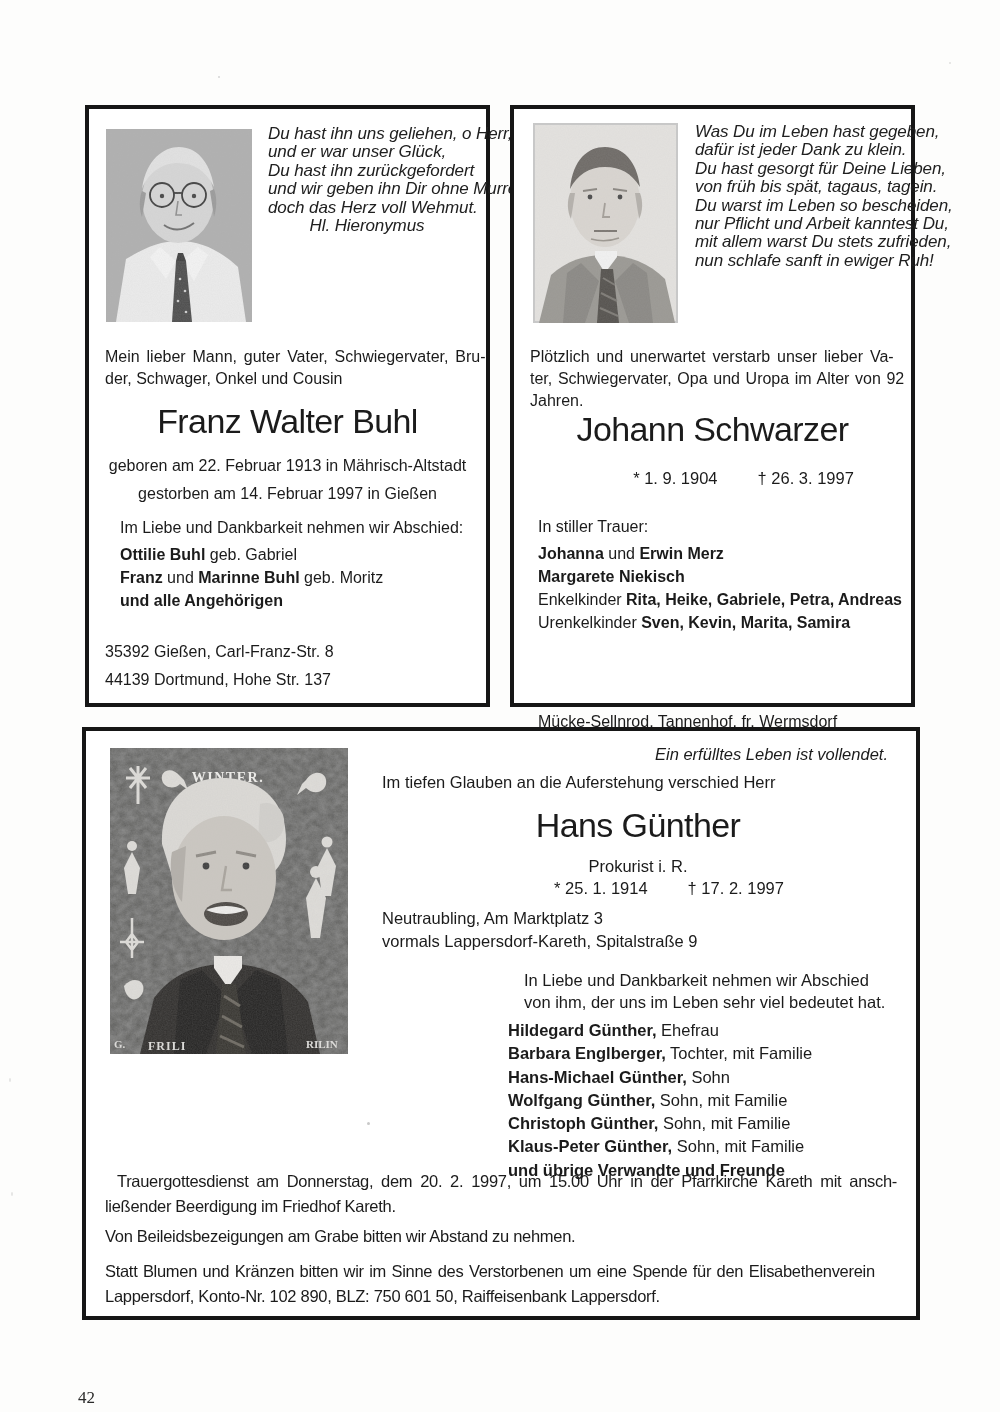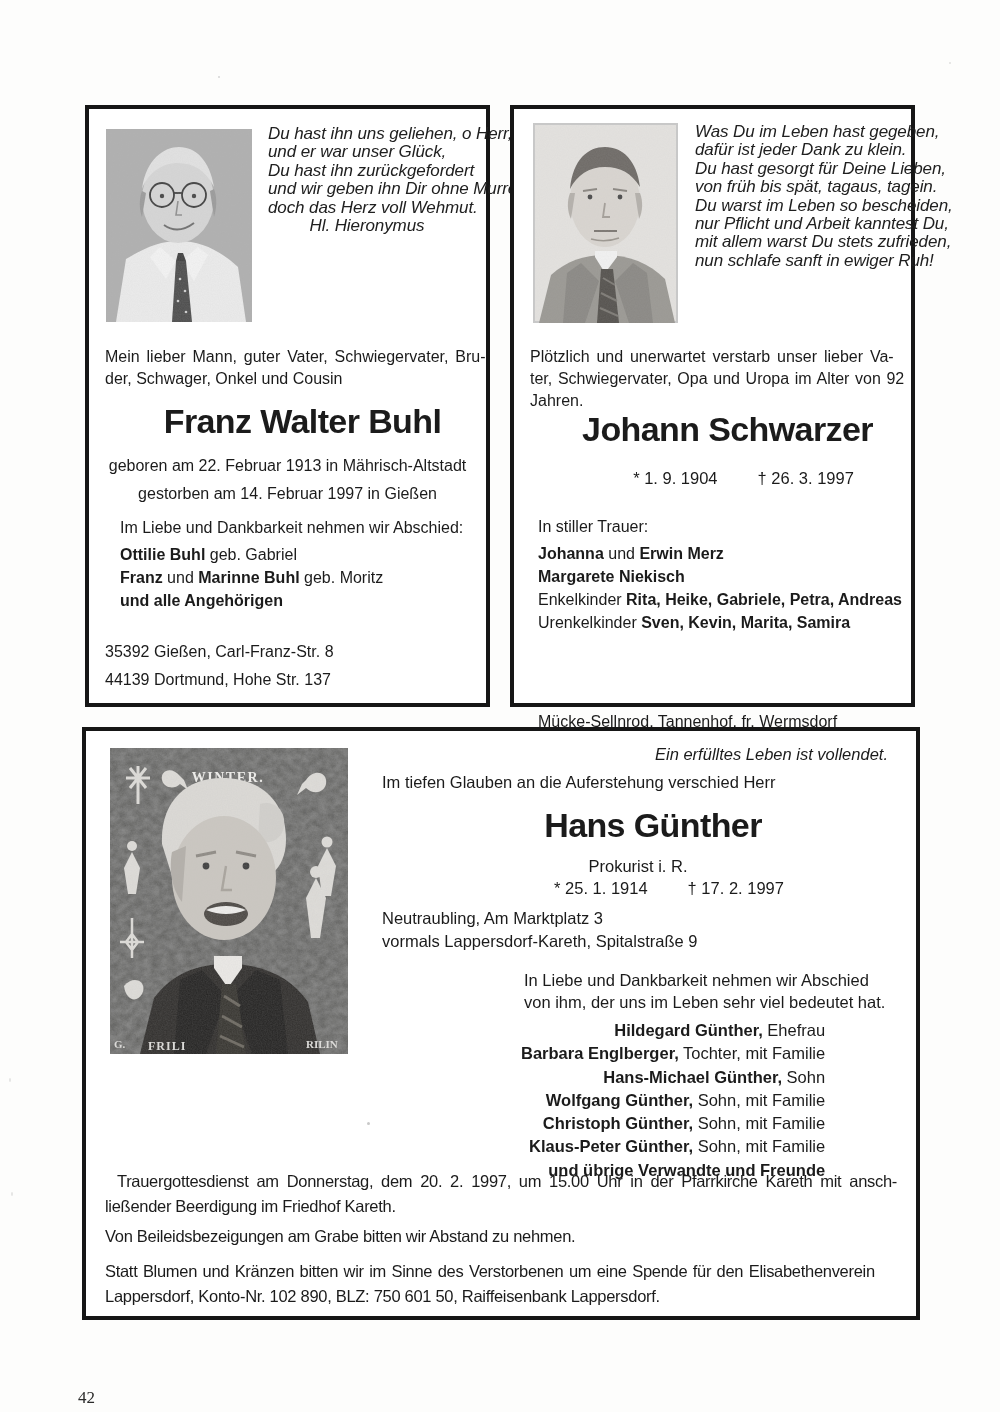--- a/index.html
+++ b/index.html
@@ -9,21 +9,21 @@
     overflow:hidden;
   }
   .box{position:absolute;background:#fff;border:4px solid #161616;}
   .abs{position:absolute;}
   .nw{white-space:nowrap;}
   .verse{font-style:italic;font-size:17px;line-height:18.4px;letter-spacing:-0.1px;color:#202020;}
   .verse .attr{text-align:center;}
   .body16{font-size:16px;line-height:22px;}
   .body16-5{font-size:16.5px;line-height:22px;}
   .cond{letter-spacing:-0.3px;}
-  .name-big{font-weight:bold;font-size:34px;letter-spacing:-0.6px;line-height:40px;padding-left:15px;}
+  .name-big{font-weight:normal;font-size:34px;letter-spacing:-0.6px;line-height:40px;}
   .b{font-weight:bold;}
   .ctr{text-align:center;}
   .rt{}
   .ws2{word-spacing:2.4px;}
   .ws1{word-spacing:1.2px;}
   .ws4{word-spacing:3.6px;text-align:right;}
   .it{font-style:italic;}
   .fam{font-size:16px;line-height:23px;}
   .fam3{font-size:16.5px;line-height:23.3px;}
   .dates-row{display:flex;justify-content:center;gap:40px;font-size:16.5px;padding-left:31px;}
@@ -256,21 +256,21 @@
   </div>
 
   <div class="abs body16-5 nw" style="left:296px;top:176px;">Neutraubling, Am Marktplatz 3</div>
   <div class="abs body16-5 nw" style="left:296px;top:199px;">vormals Lappersdorf-Kareth, Spitalstraße 9</div>
 
   <div class="abs body16-5" style="left:438px;top:238px;">
     <div class="nw">In Liebe und Dankbarkeit nehmen wir Abschied</div>
     <div class="nw">von ihm, der uns im Leben sehr viel bedeutet hat.</div>
   </div>
 
-  <div class="abs fam3" style="left:435px;top:288px;text-align:right;">
+  <div class="abs fam3" style="left:422px;top:288px;">
     <div class="nw"><span class="b">Hildegard Günther,</span><span> Ehefrau</span></div>
     <div class="nw"><span class="b">Barbara Englberger,</span><span> Tochter, mit Familie</span></div>
     <div class="nw"><span class="b">Hans-Michael Günther,</span><span> Sohn</span></div>
     <div class="nw"><span class="b">Wolfgang Günther,</span><span> Sohn, mit Familie</span></div>
     <div class="nw"><span class="b">Christoph Günther,</span><span> Sohn, mit Familie</span></div>
     <div class="nw"><span class="b">Klaus-Peter Günther,</span><span> Sohn, mit Familie</span></div>
     <div class="nw"><span class="b">und übrige Verwandte und Freunde</span><span></span></div>
   </div>
 
   <div class="abs body16-5 cond" style="left:19px;top:438px;width:792px;line-height:24.5px;">

